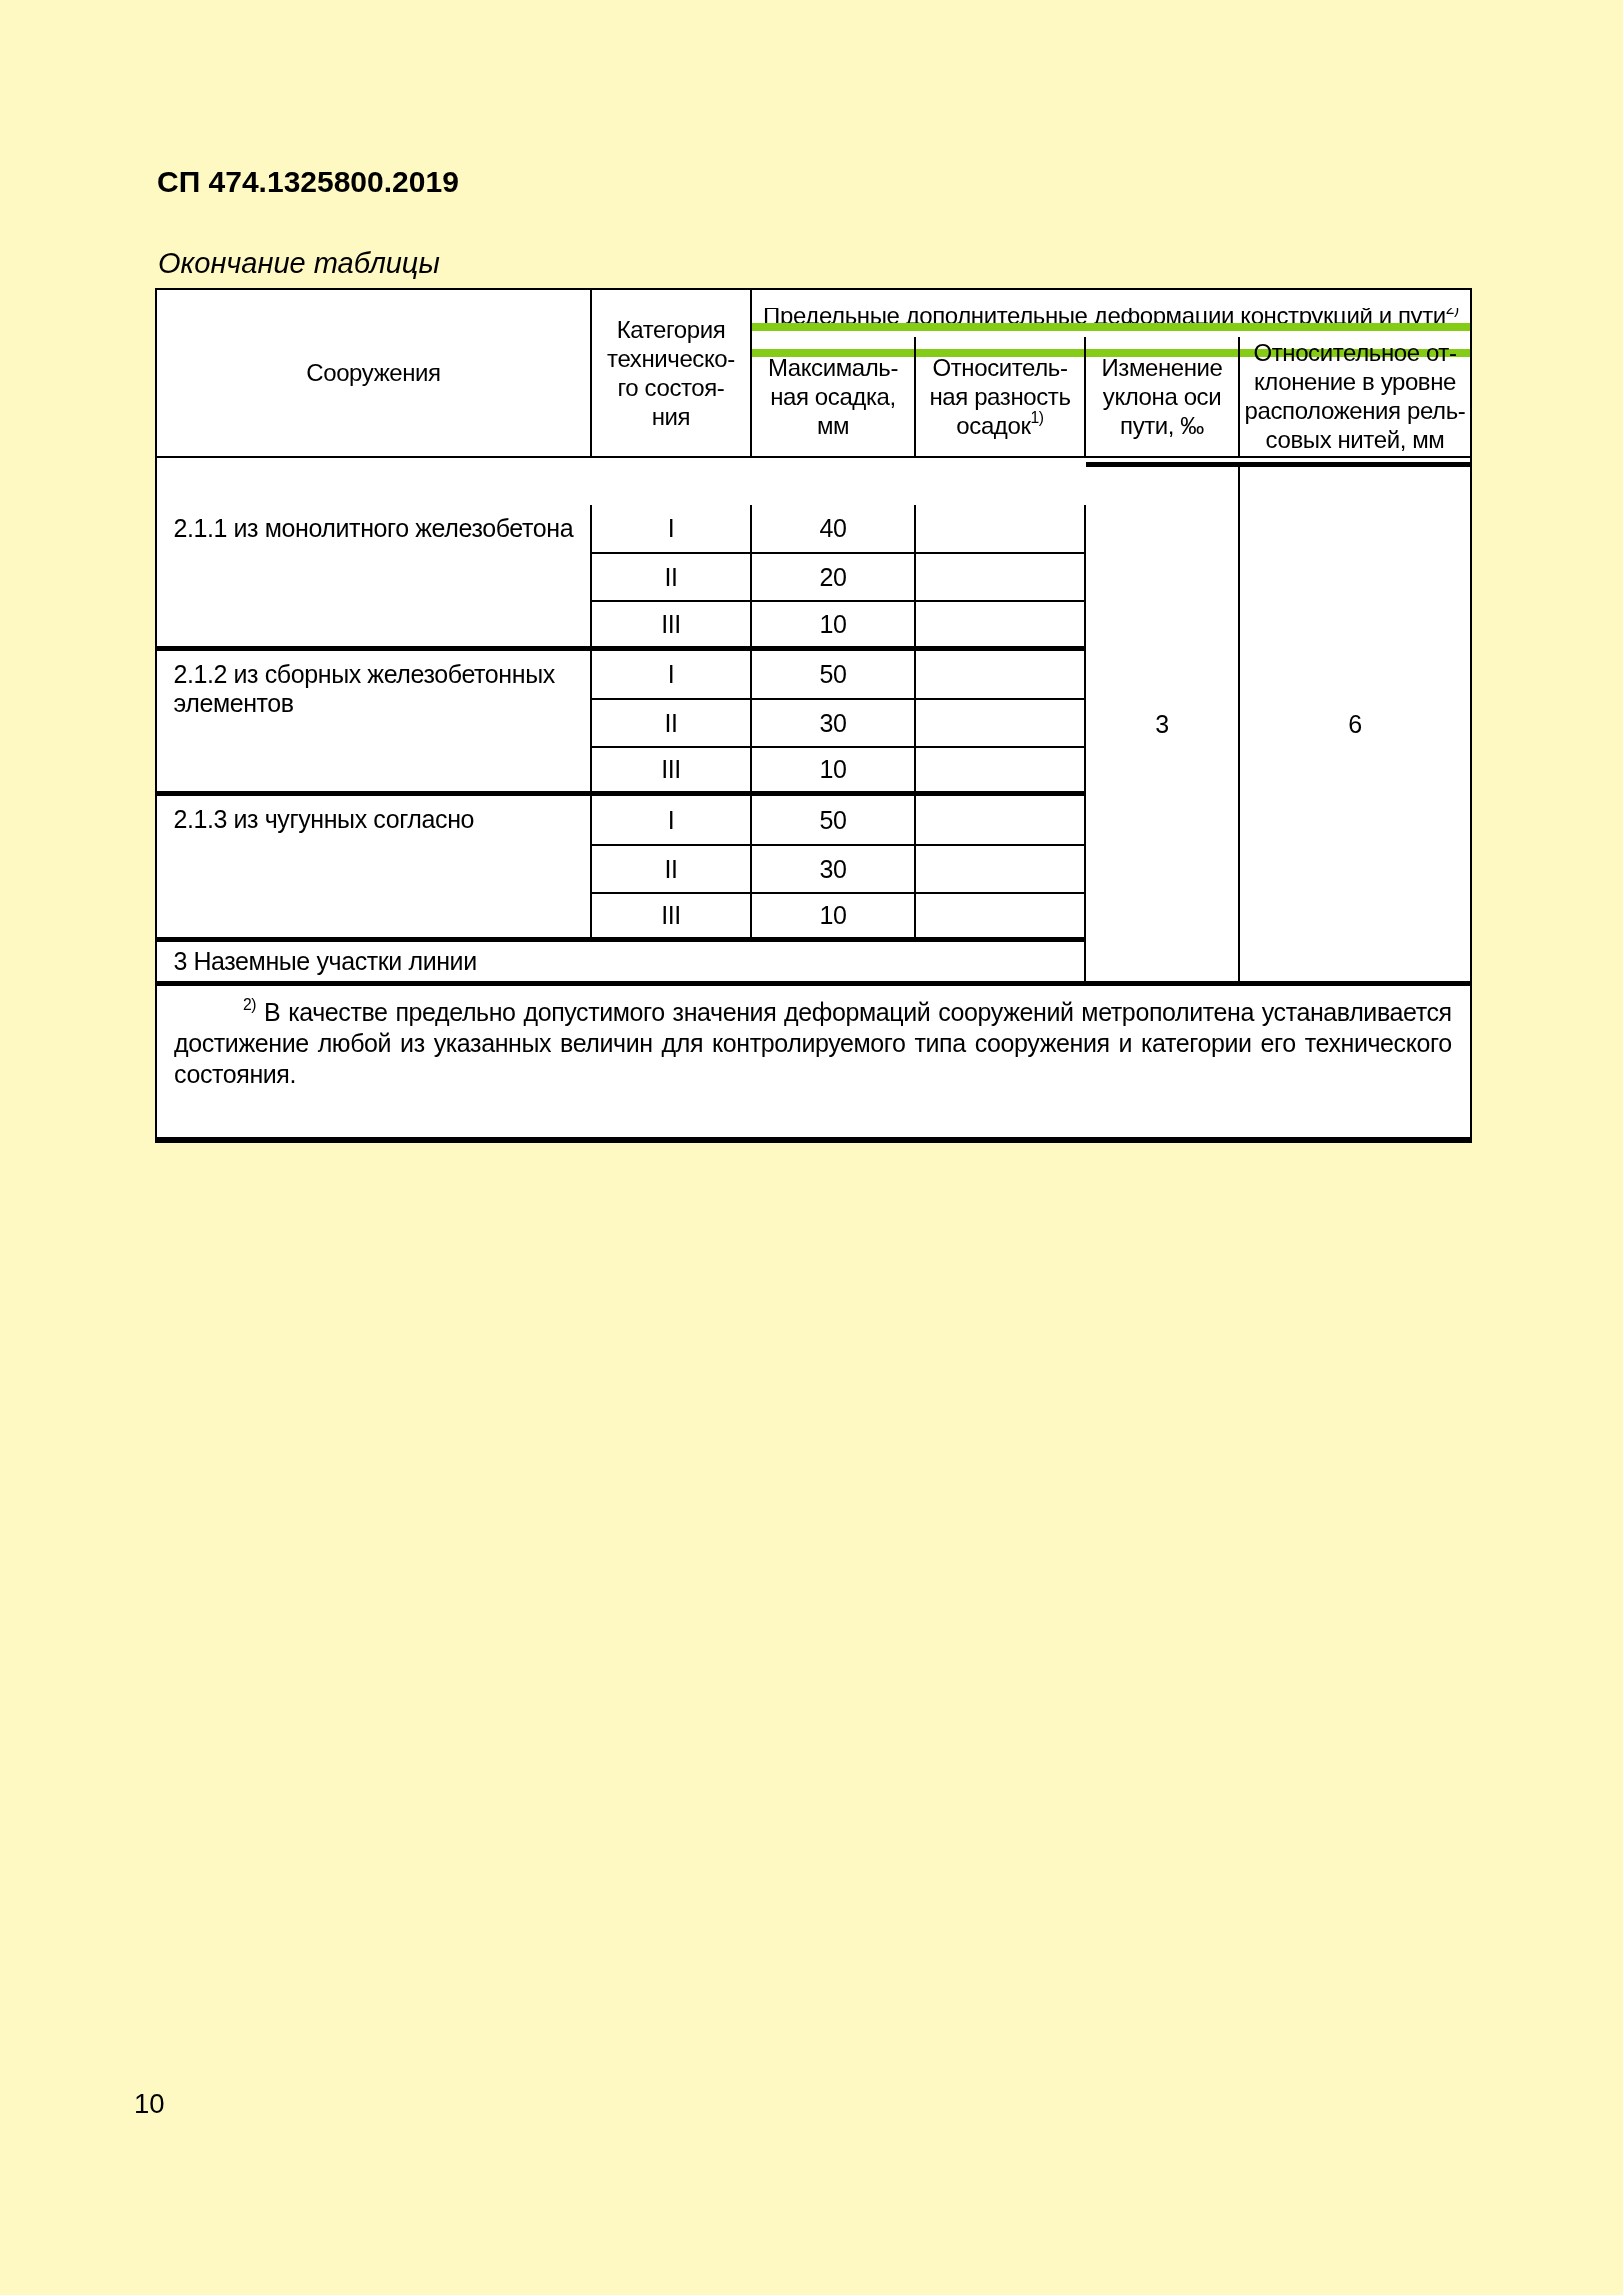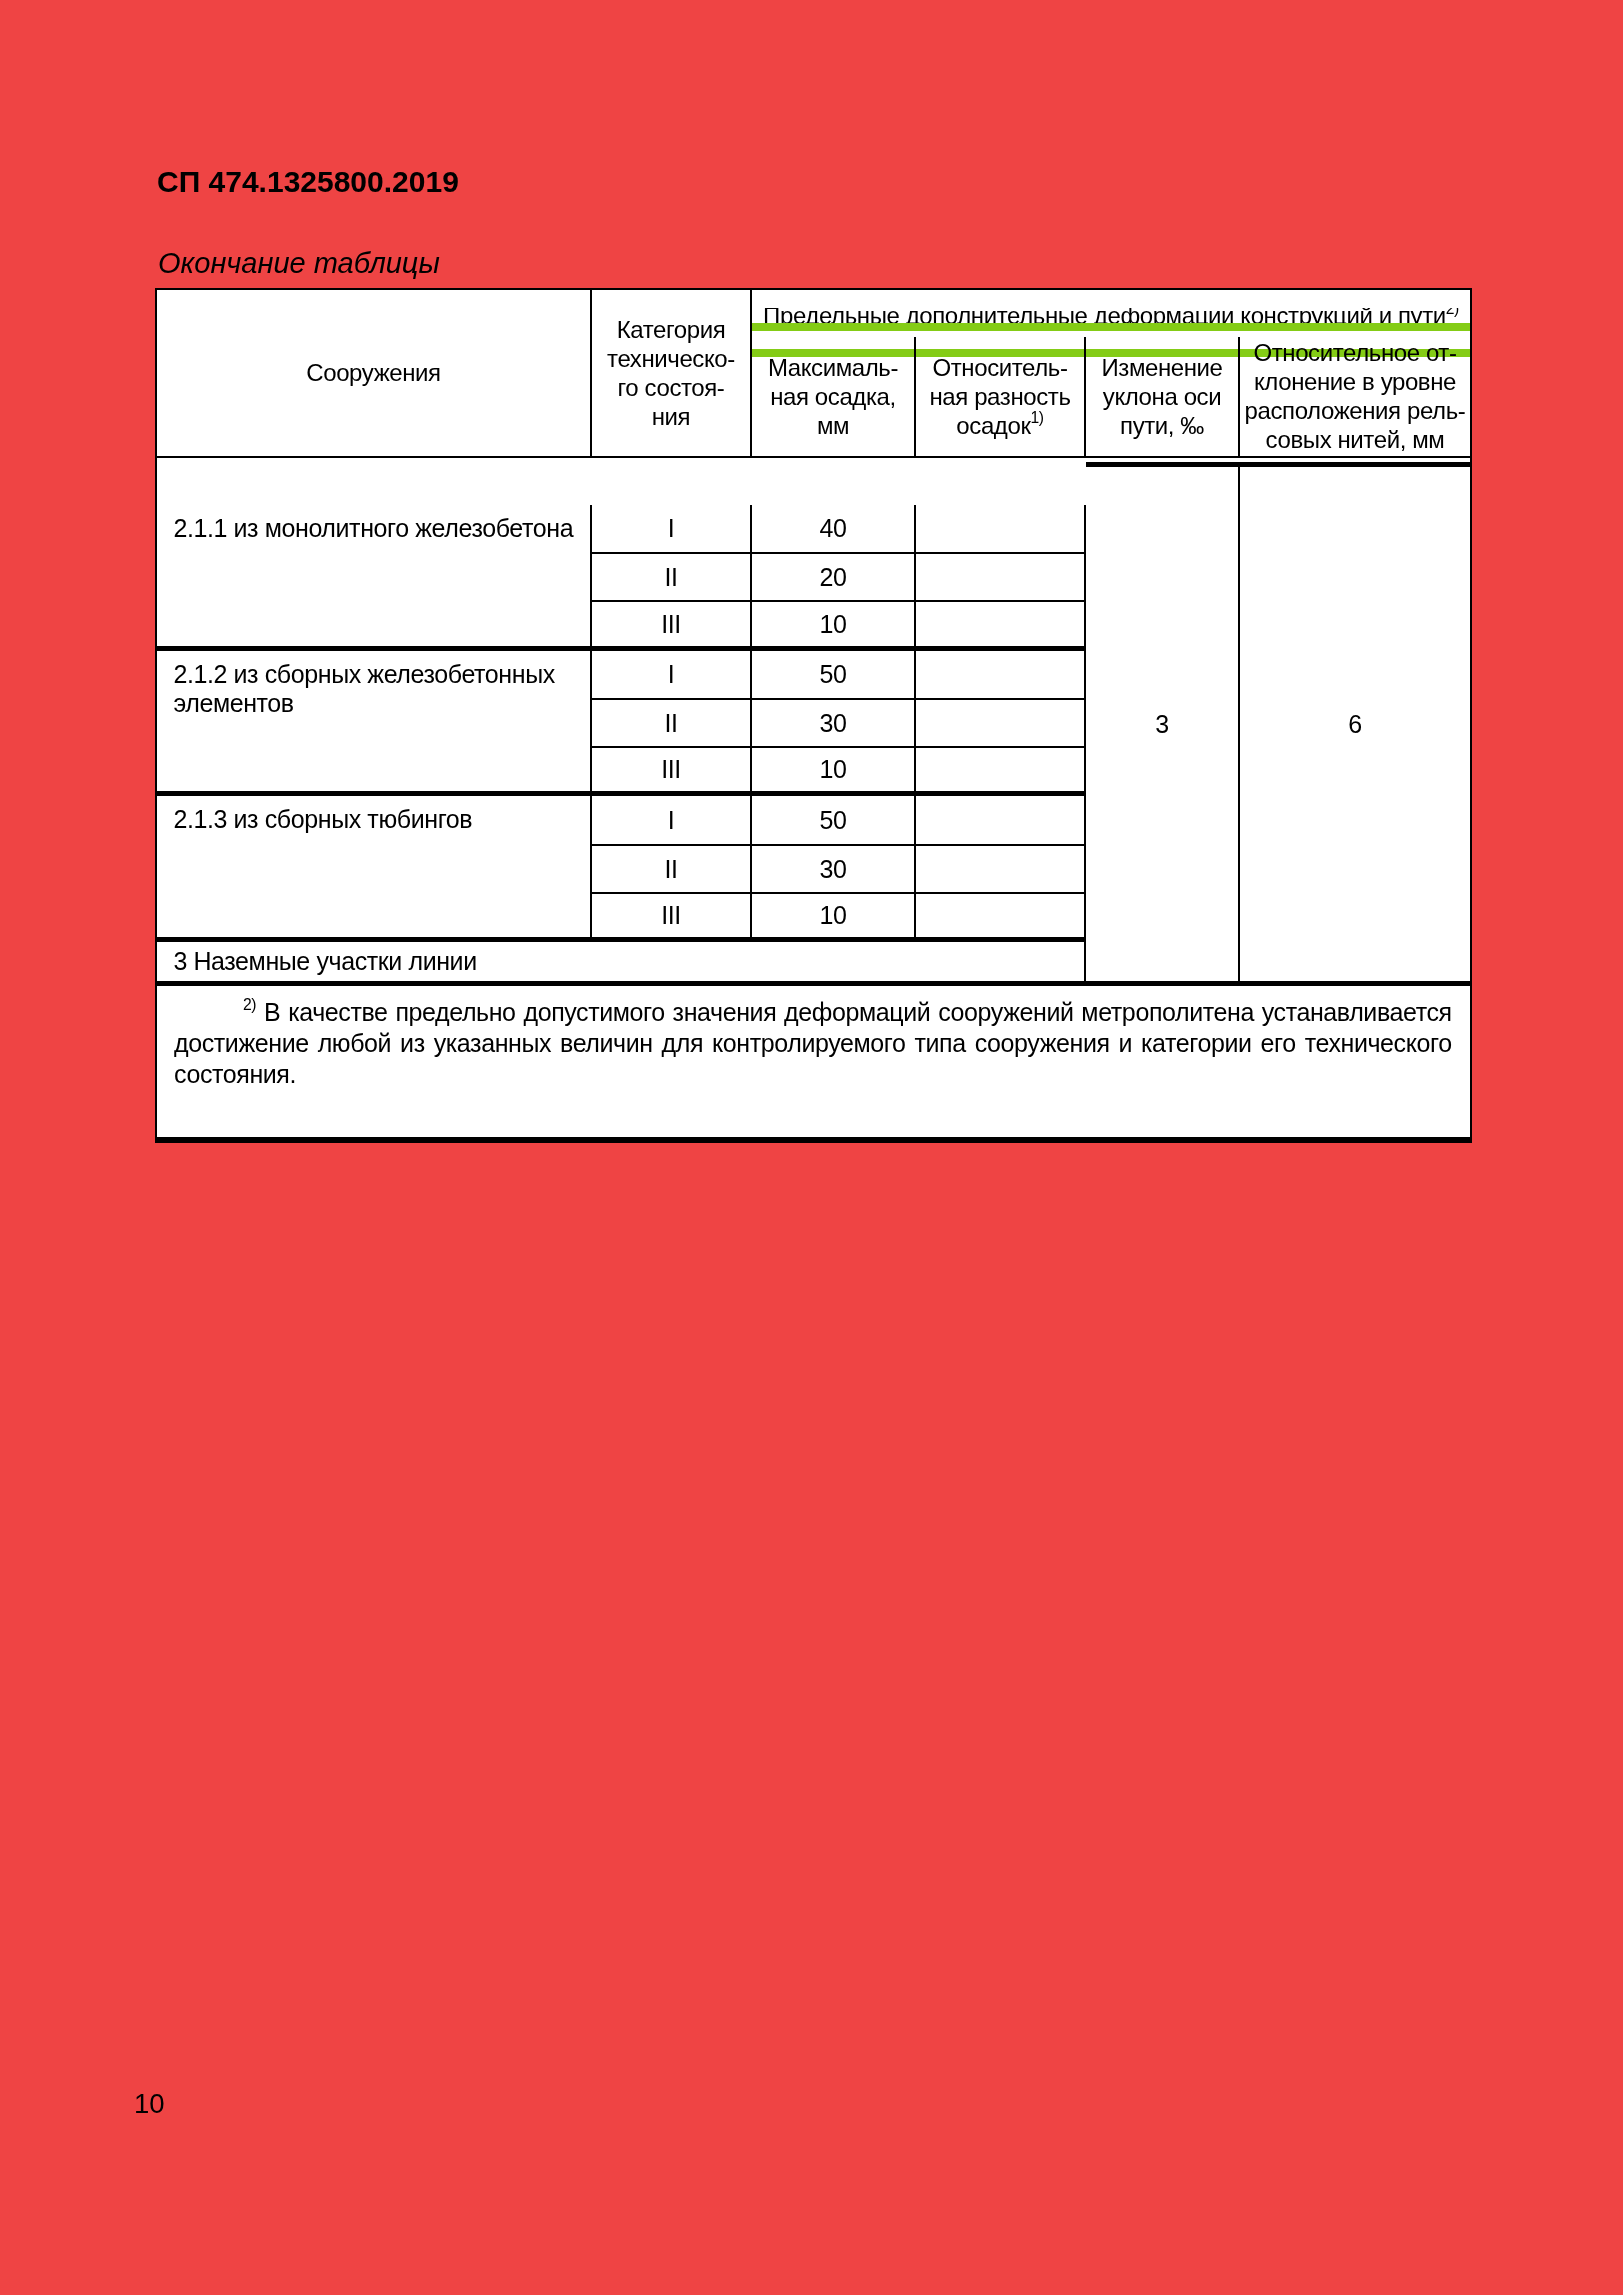--- a/index.html
+++ b/index.html
@@ -1,20 +1,20 @@
 <!DOCTYPE html>
 <html style="font-size:10.5px"><head>
 <meta charset="utf-8">
 <style>
   html, body { margin: 0; padding: 0; background: #888; }
   #page {
     position: relative;
     width: 1624px;
     height: 2295px;
-    background: #ef4444;
+    background: #fef9c3;
     font-family: "Liberation Sans", sans-serif;
     color: #000;
     overflow: hidden;
   }
   #doc-code {
     position: absolute;
     left: 157px;
     top: 165px;
     font-size: 30px;
     font-weight: bold;
@@ -198,21 +198,21 @@
 
     <div class="cell br bb8" style="grid-area:11/2/12/3;">
         <span>III</span>
       </div>
     <div class="cell br bb8" style="grid-area:11/3/12/4;">
         <span>10</span>
       </div>
     <div class="cell br bb8" style="grid-area:11/4/12/5;"></div>
 
     <div class="cell left top br bb8" style="grid-area:12/1/15/2;">
-      <span class="pre">2.1.3 из сборных тюбингов</span>
+      <span class="pre">2.1.3 из чугунных согласно</span>
     </div>
     <div class="cell br bb4" style="grid-area:12/2/13/3;">
         <span>I</span>
       </div>
     <div class="cell br bb4" style="grid-area:12/3/13/4;">
         <span>50</span>
       </div>
     <div class="cell br bb4" style="grid-area:12/4/13/5;"></div>
 
     <div class="cell br bb4" style="grid-area:13/2/14/3;">

